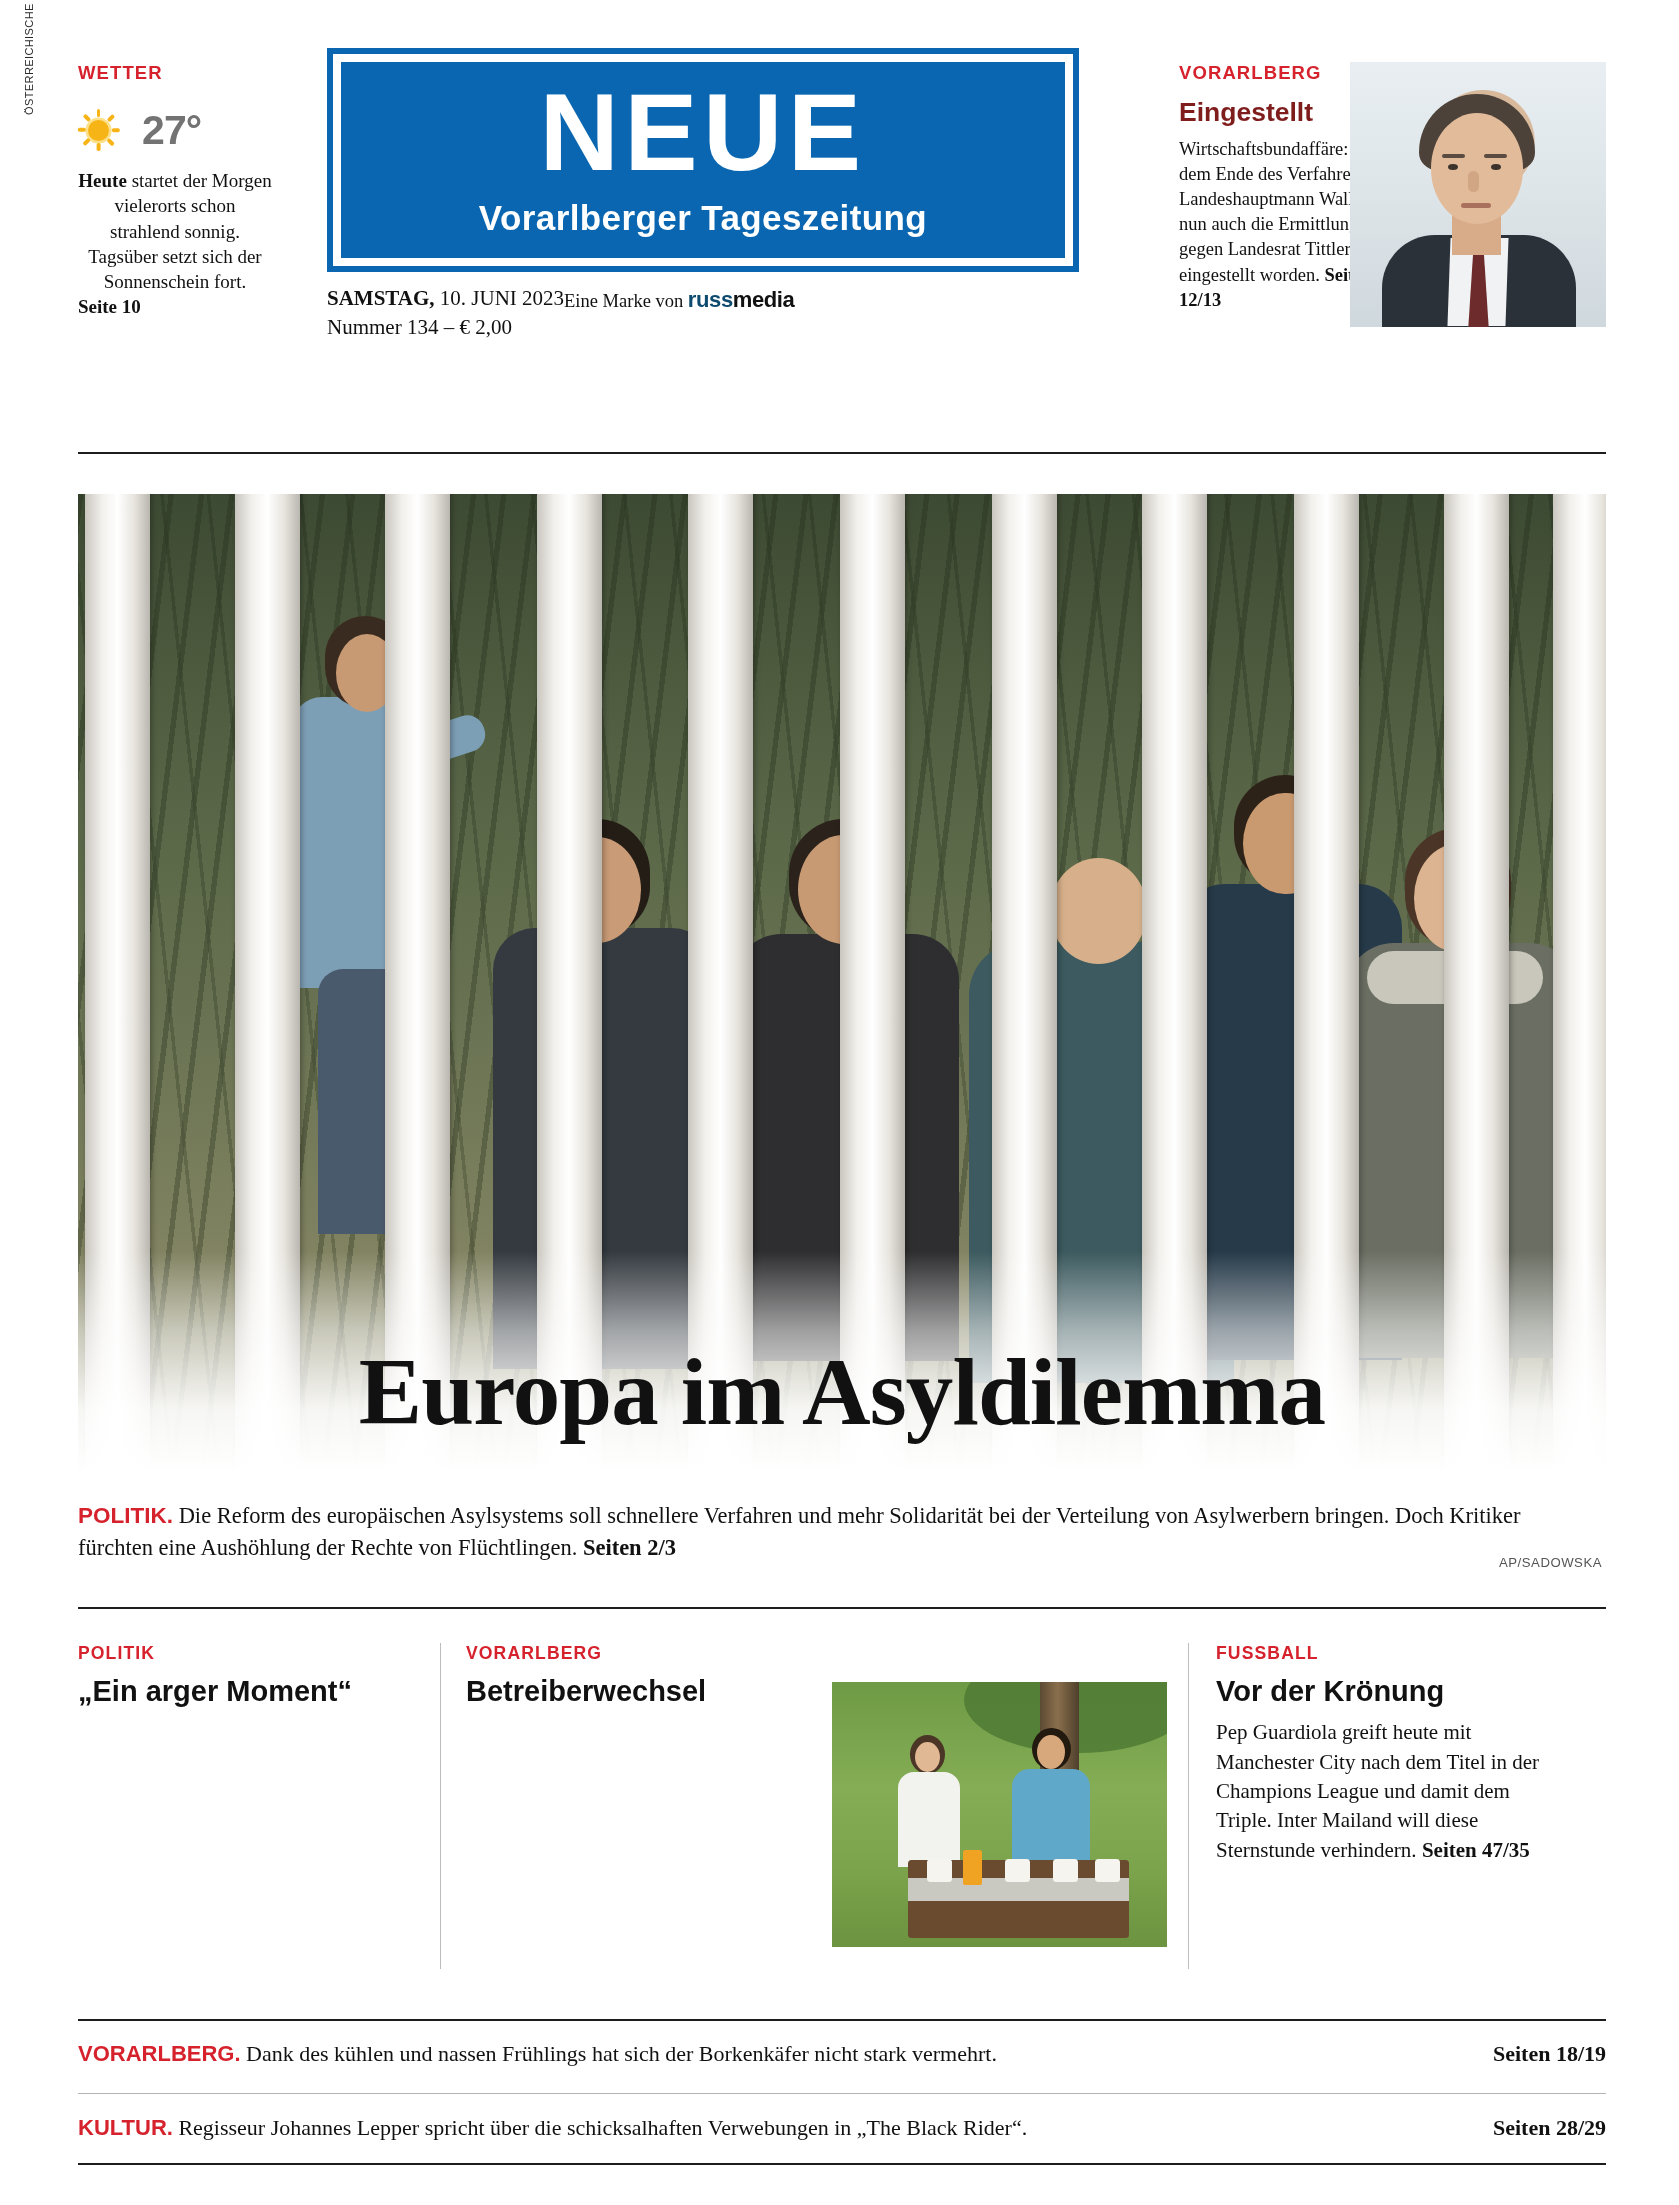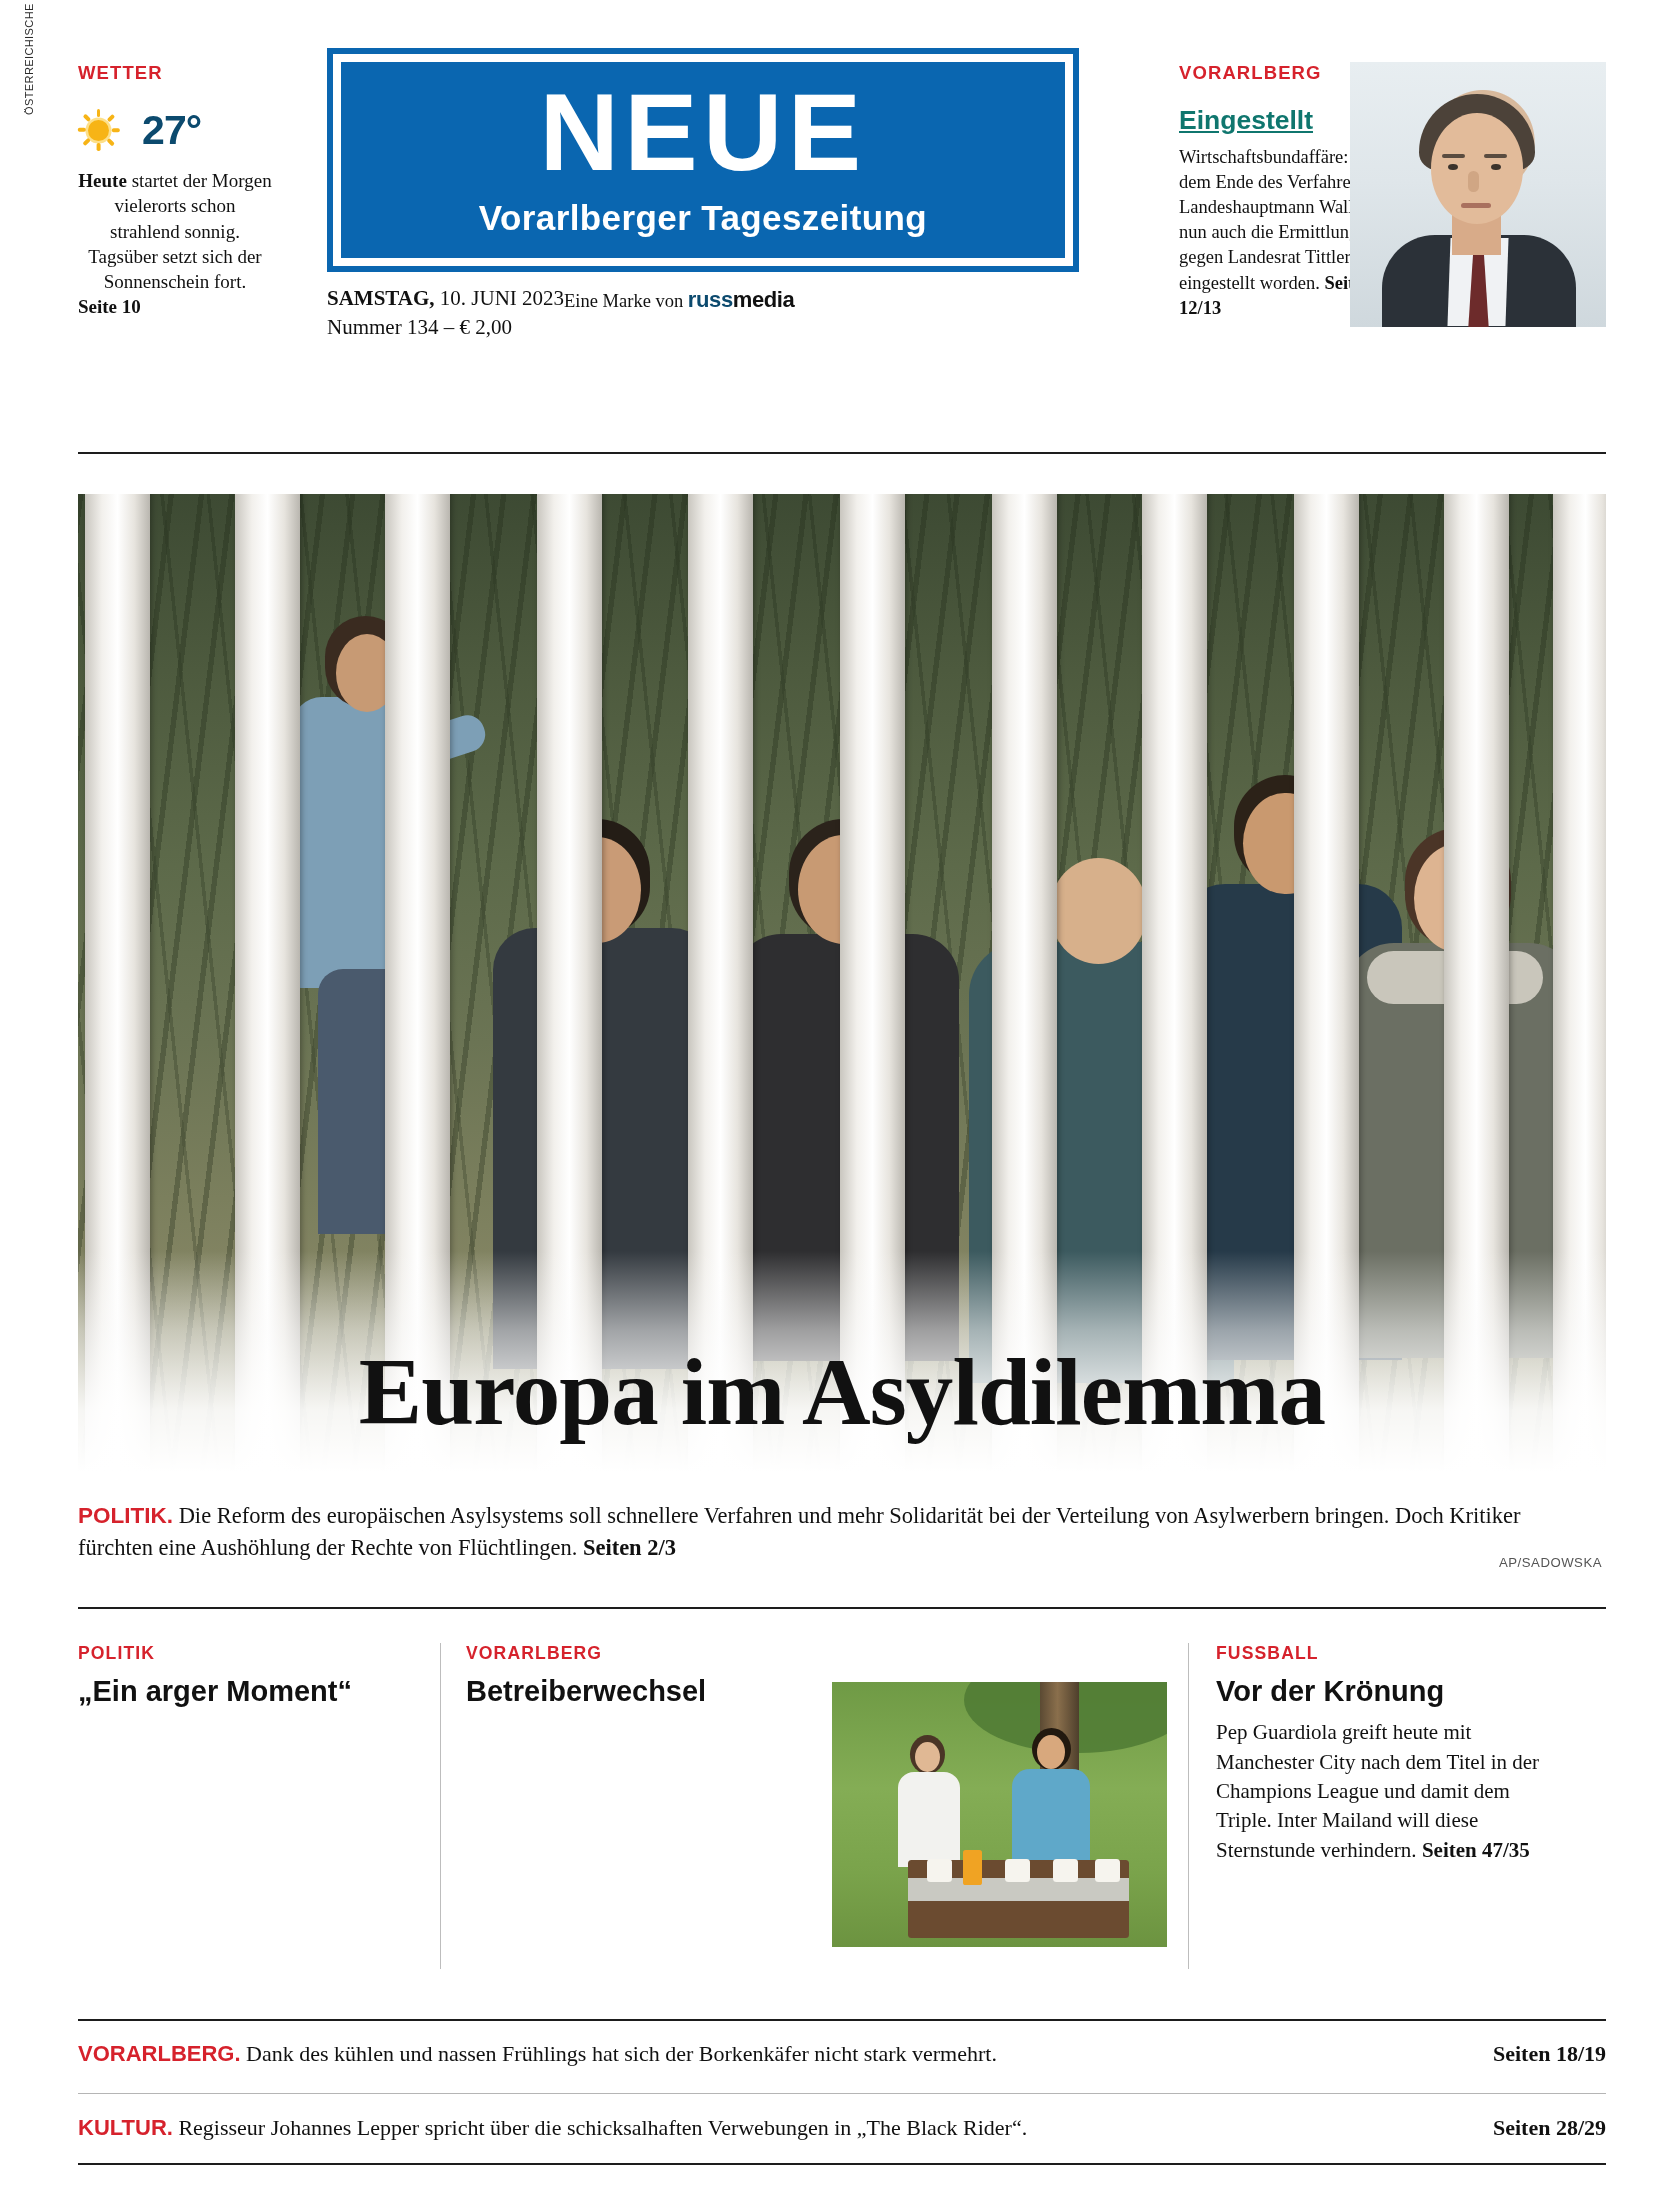--- a/index.html
+++ b/index.html
@@ -93,21 +93,21 @@
     left: 18.5px; top: -0.9px;
     width: 3.5px; height: 8px;
     background: #f7b416;
     border-radius: 1.8px;
     transform-origin: 1.8px 21px;
   }
   .temp {
     font-family: "Liberation Sans", sans-serif;
     font-weight: bold;
     font-size: 41px;
-    color: #0c4a6e;
+    color: #737373;
     letter-spacing: -0.9px;
   }
   .weather-text {
     margin-top: 14px;
     font-size: 19px;
     line-height: 1.33;
     color: #111;
     text-align: center;
   }
   .weather-text b { font-weight: bold; }
@@ -183,23 +183,22 @@
   }
   .tt-text {
     position: absolute;
     left: 0; top: 0;
     width: 238px;
   }
   .tt-head {
     font-family: "Liberation Sans", sans-serif;
     font-weight: bold;
     font-size: 26.5px;
-    margin-top: 21px;
-    color: #0f766e;
-    text-decoration: underline;
+    margin-top: 13px;
+    color: #7f1d1d;
   }
   .tt-body {
     margin-top: 8.8px;
     font-size: 18.5px;
     line-height: 1.36;
   }
   .tt-body b { font-weight: bold; }
   .tt-photo {
     position: absolute;
     right: 0;

